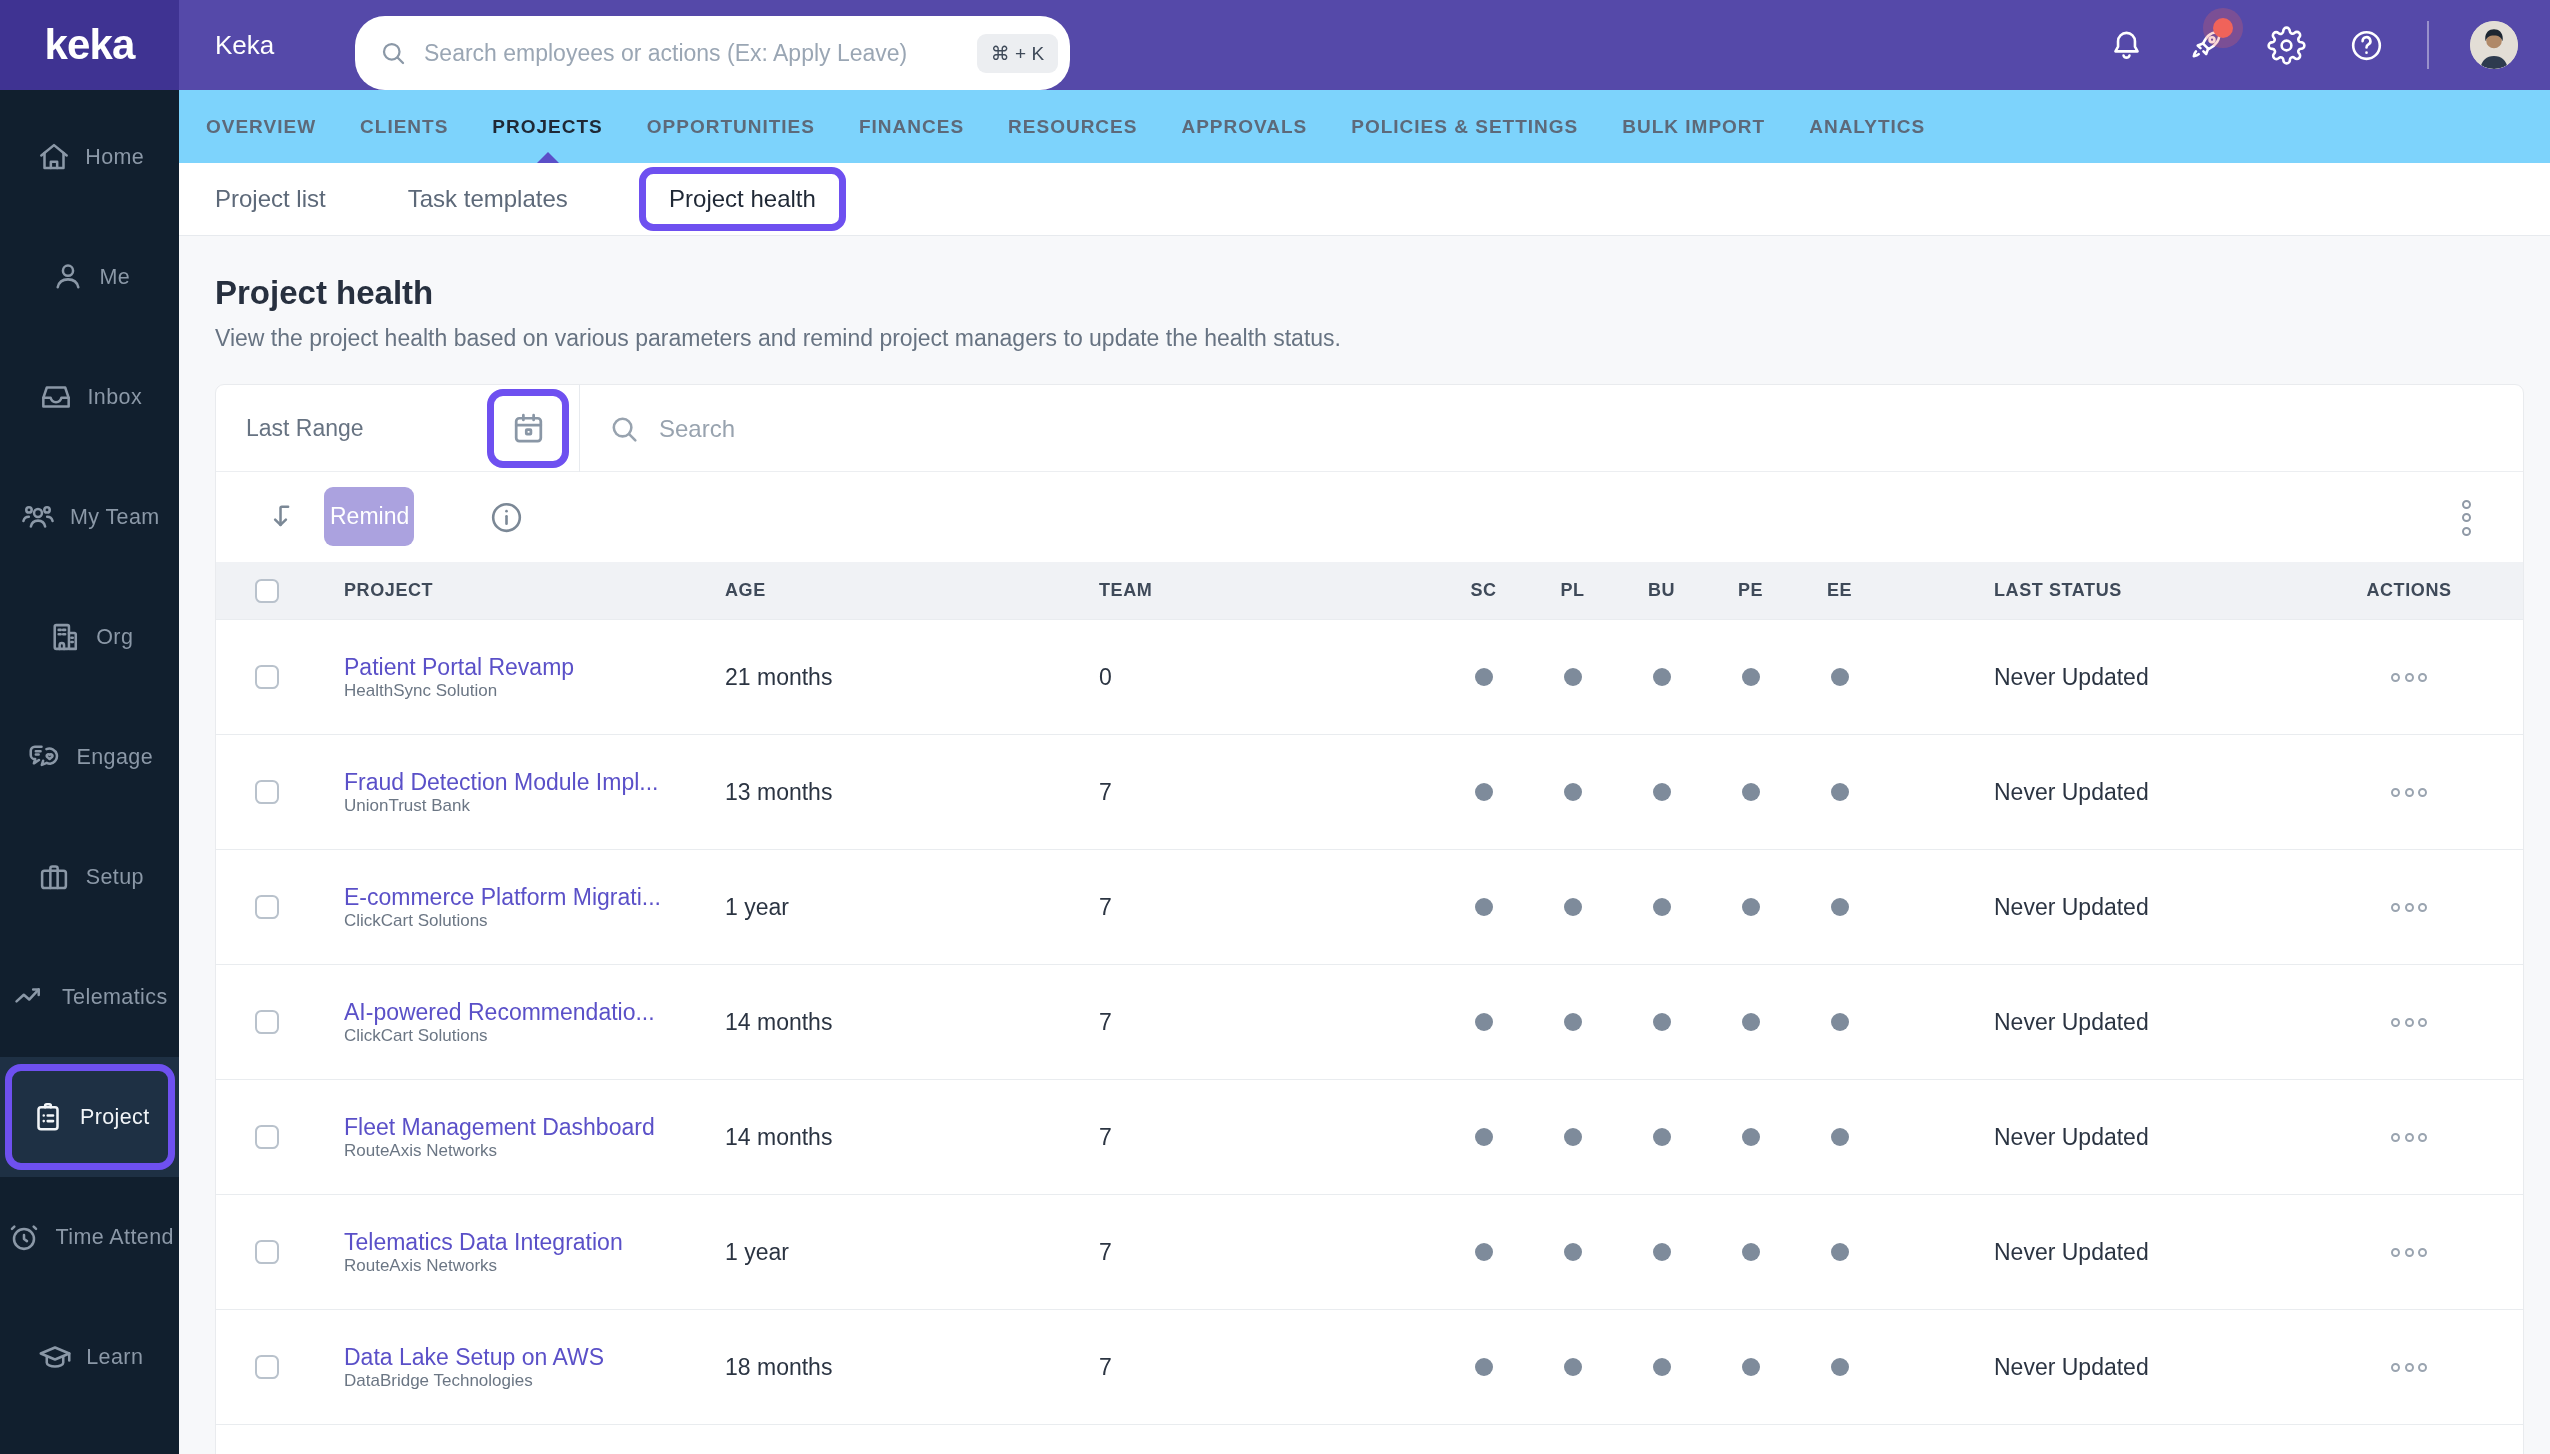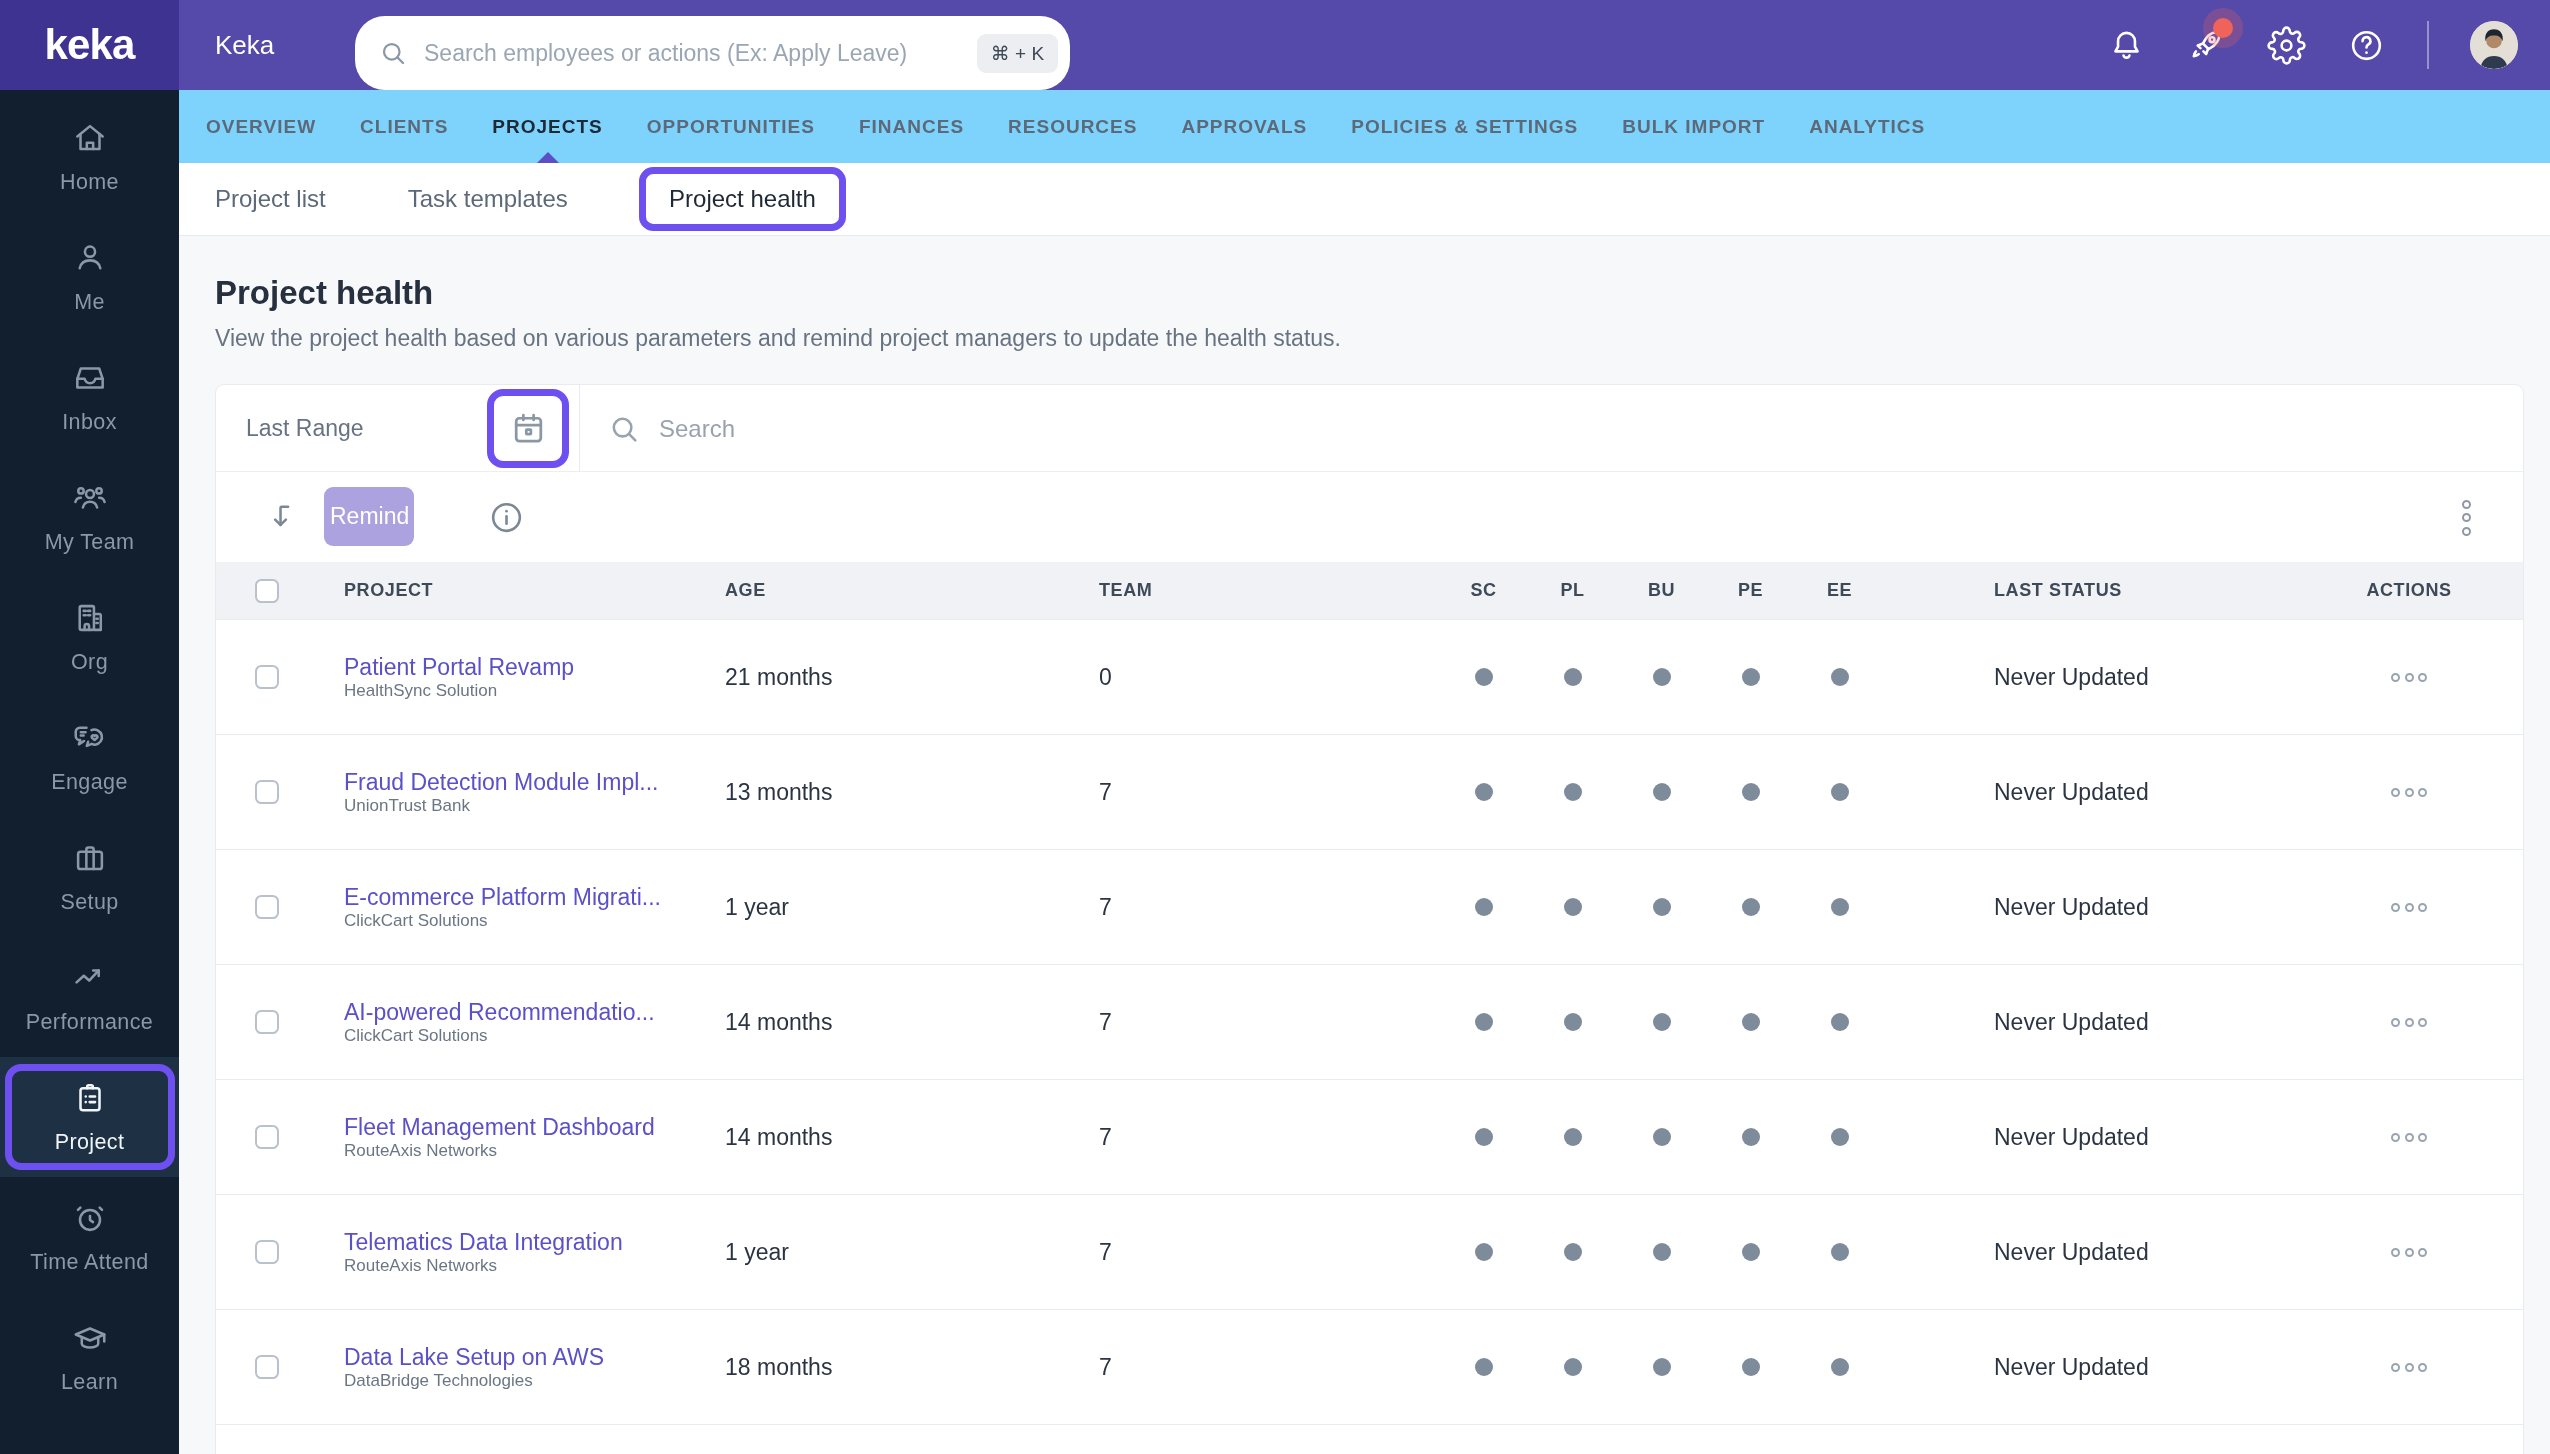--- a/index.html
+++ b/index.html
@@ -23,21 +23,21 @@
   .ticon{width:39px;height:39px;color:#fff;position:relative;cursor:pointer;}
   .ticon svg{width:39px;height:39px;}
   .tbadge{position:absolute;top:-7.2px;right:-7.2px;width:20px;height:20px;border-radius:50%;
     background:#f0635a;box-shadow:0 0 0 10px rgba(240,99,90,.25);}
   .tdivider{width:1.8px;height:48px;background:rgba(255,255,255,.4);}
   .avatar{width:48px;height:48px;border-radius:50%;overflow:hidden;cursor:pointer;background:#e3ded6;}
   .avatar svg{width:48px;height:48px;}
 
   
   .sidebar{position:absolute;top:90px;left:0;width:179px;height:1365px;background:#111f2e;padding-top:7.2px;z-index:9;}
-  .side-item{height:120px;display:flex;flex-direction:column;align-items:center;justify-content:center;
+  .side-item{height:120px;display:flex;flex-direction:row;align-items:center;justify-content:center;
     gap:12.5px;color:#8b98a7;position:relative;cursor:pointer;}
   .side-item .icn, .side-item .icn svg{width:38px;height:38px;}
   .side-item .lbl{font-size:21.5px;letter-spacing:0.4px;}
   .side-item.active{background:#1e3044;color:#f2f5f8;}
   .annot-side{position:absolute;inset:7.2px 4.5px;border:7.2px solid #6e50f0;border-radius:16px;pointer-events:none;}
 
   
   .mainnav{position:absolute;top:90px;left:179px;width:2371px;height:73px;background:#7dd3fc;
     display:flex;align-items:center;gap:44px;padding-left:27px;}
   .nav-item{font-size:19px;font-weight:700;letter-spacing:1px;color:#5d6979;height:100%;
@@ -243,21 +243,21 @@
       </span>
       <span class="lbl">Setup</span>
     </div>
     <div class="side-item">
       <span class="icn">
         <svg viewBox="0 0 24 24" fill="none" stroke="currentColor" stroke-width="1.6" stroke-linecap="round" stroke-linejoin="round">
           <path d="M3.5 14.8l4.6-4.2 3.4 3 6-6.4"></path>
           <path d="M14 7.2h3.5v3.5"></path>
         </svg>
       </span>
-      <span class="lbl">Performance</span>
+      <span class="lbl">Telematics</span>
     </div>
     <div class="side-item active">
       <span class="icn">
         <svg viewBox="0 0 24 24" fill="none" stroke="currentColor" stroke-width="1.6" stroke-linecap="round" stroke-linejoin="round">
           <rect x="6" y="5.8" width="12" height="14" rx="1.6"></rect>
           <path d="M10.2 5.8V5a1 1 0 0 1 1-1h1.6a1 1 0 0 1 1 1v.8"></path>
           <path d="M9.3 11h.01M11.8 11h3.4M9.3 14.6h.01M11.8 14.6h3.4"></path>
         </svg>
       </span>
       <span class="lbl">Project</span>

